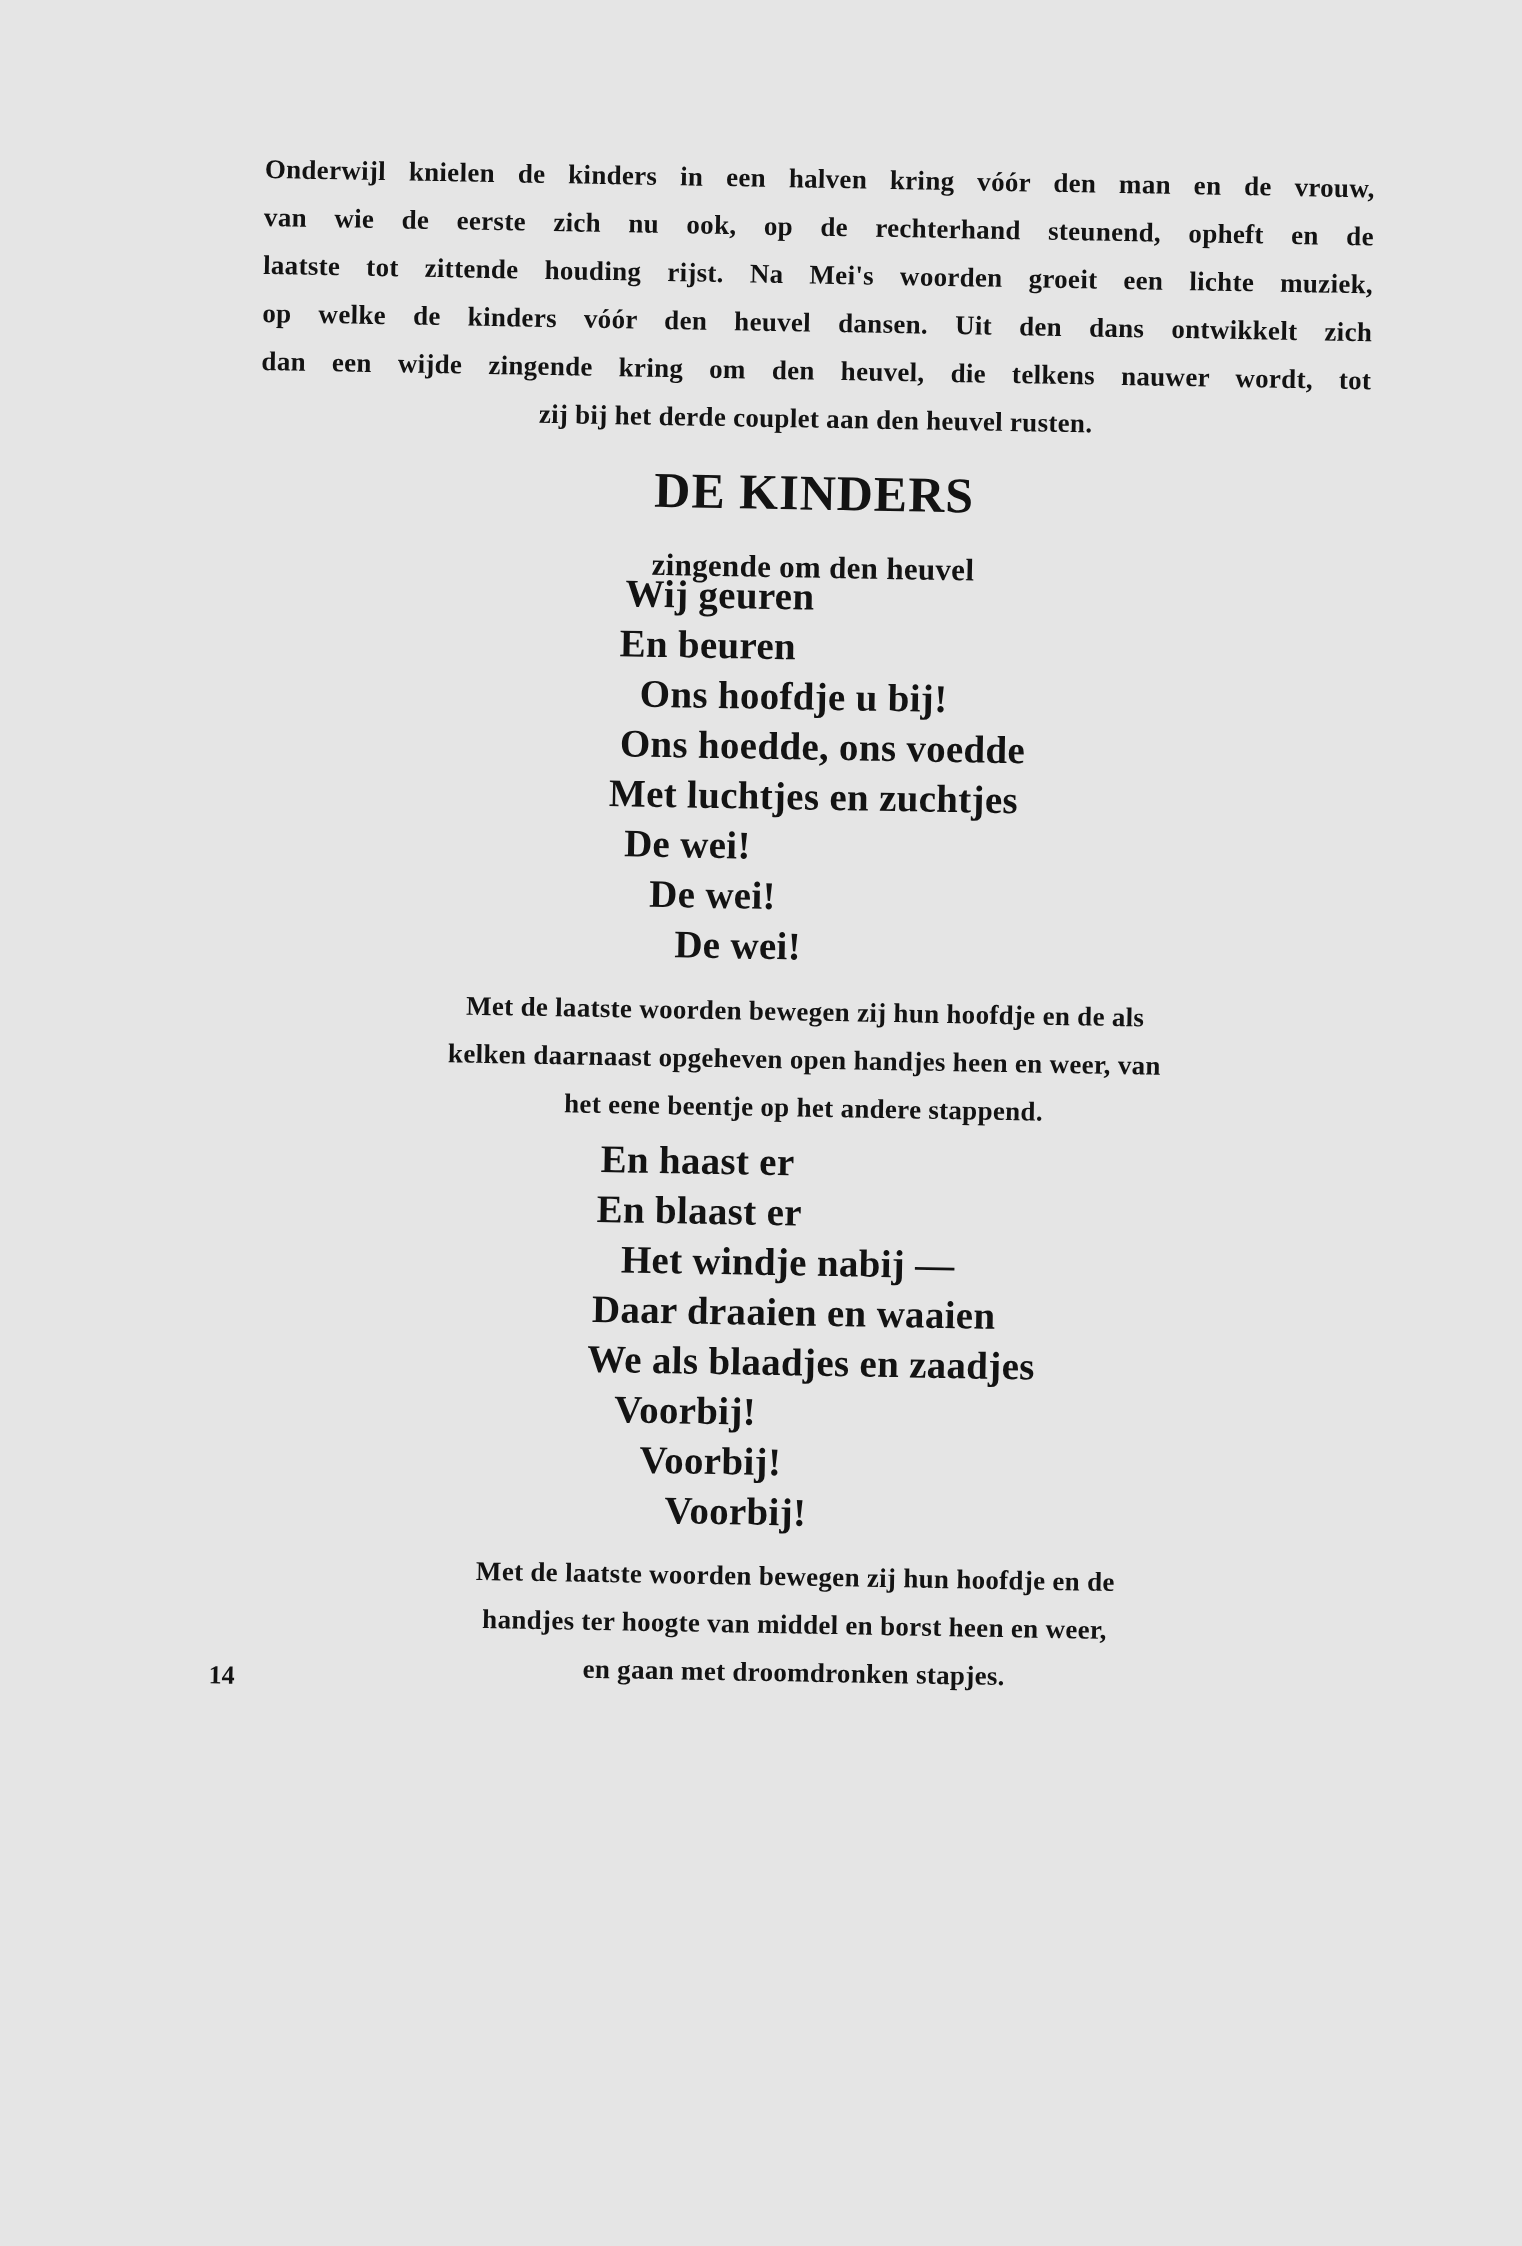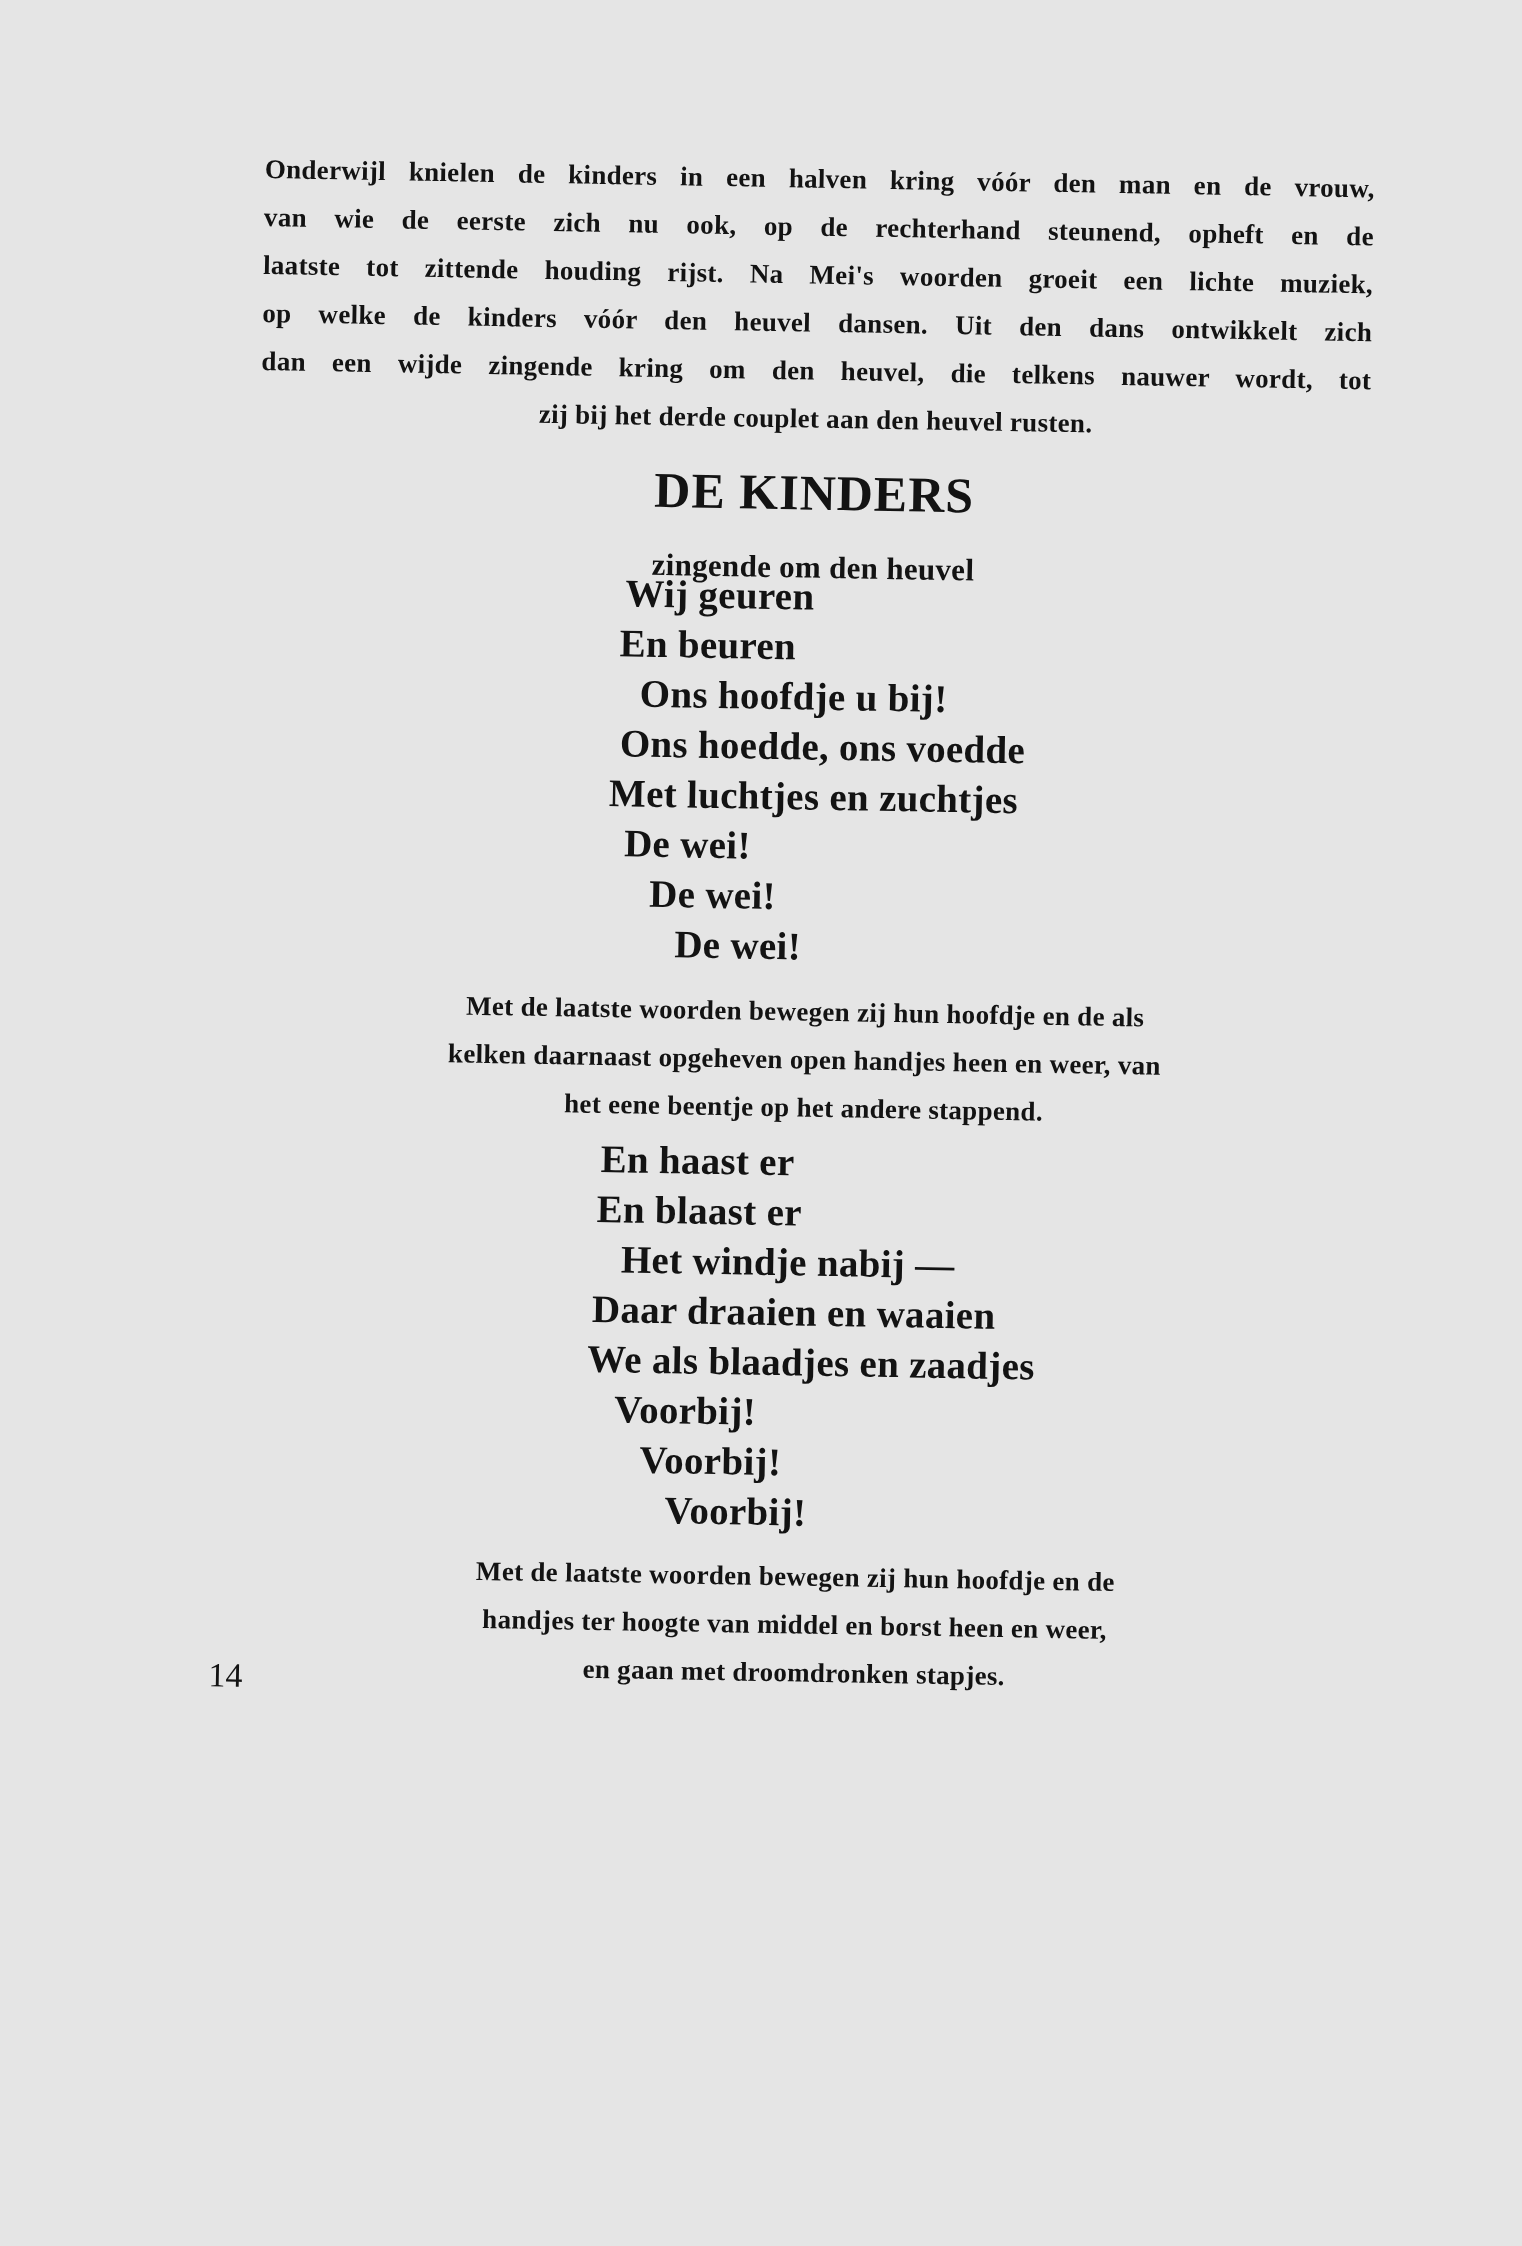--- a/index.html
+++ b/index.html
@@ -90,22 +90,22 @@
   .v2-2 { margin-left: 32px; }
   .v2-3 { margin-left: 4px; }
   .v2-4 { margin-left: 0px; }
   .v2-5 { margin-left: 28px; }
   .v2-6 { margin-left: 54px; }
   .v2-7 { margin-left: 80px; }
   .page-number {
     position: absolute;
     left: -30px;
     top: 1652px;
-    font-size: 34px;
-    font-weight: 400;
+    font-size: 26px;
+    font-weight: 700;
     line-height: 48px;
   }
 </style>
 </head>
 <body>
 
 <div class="page">
   <div class="content">
 
     <div class="stage stage-open">

